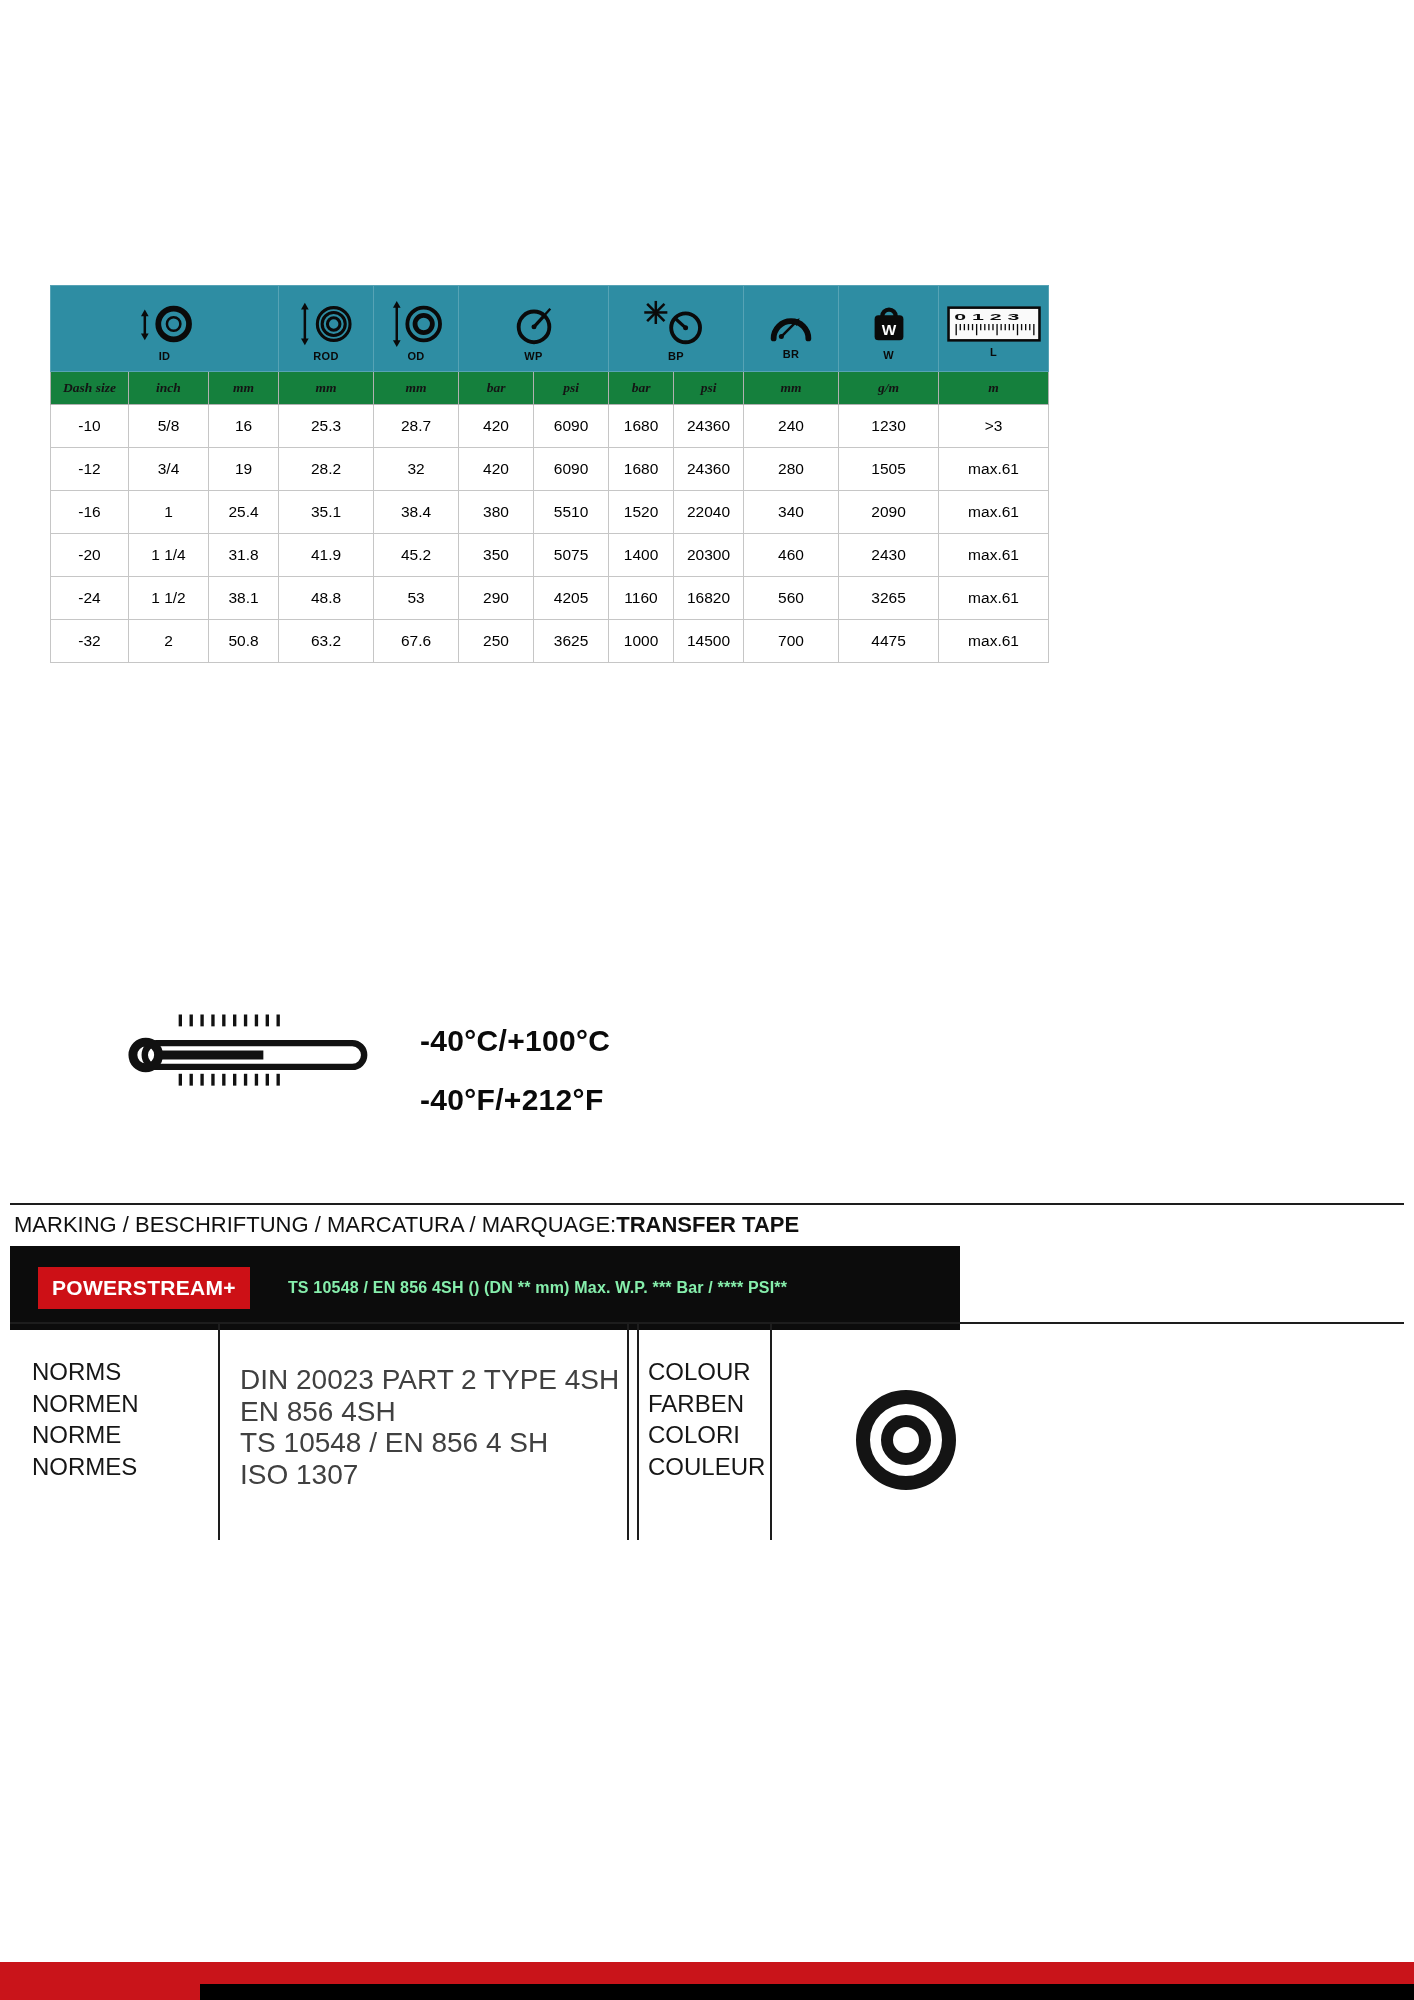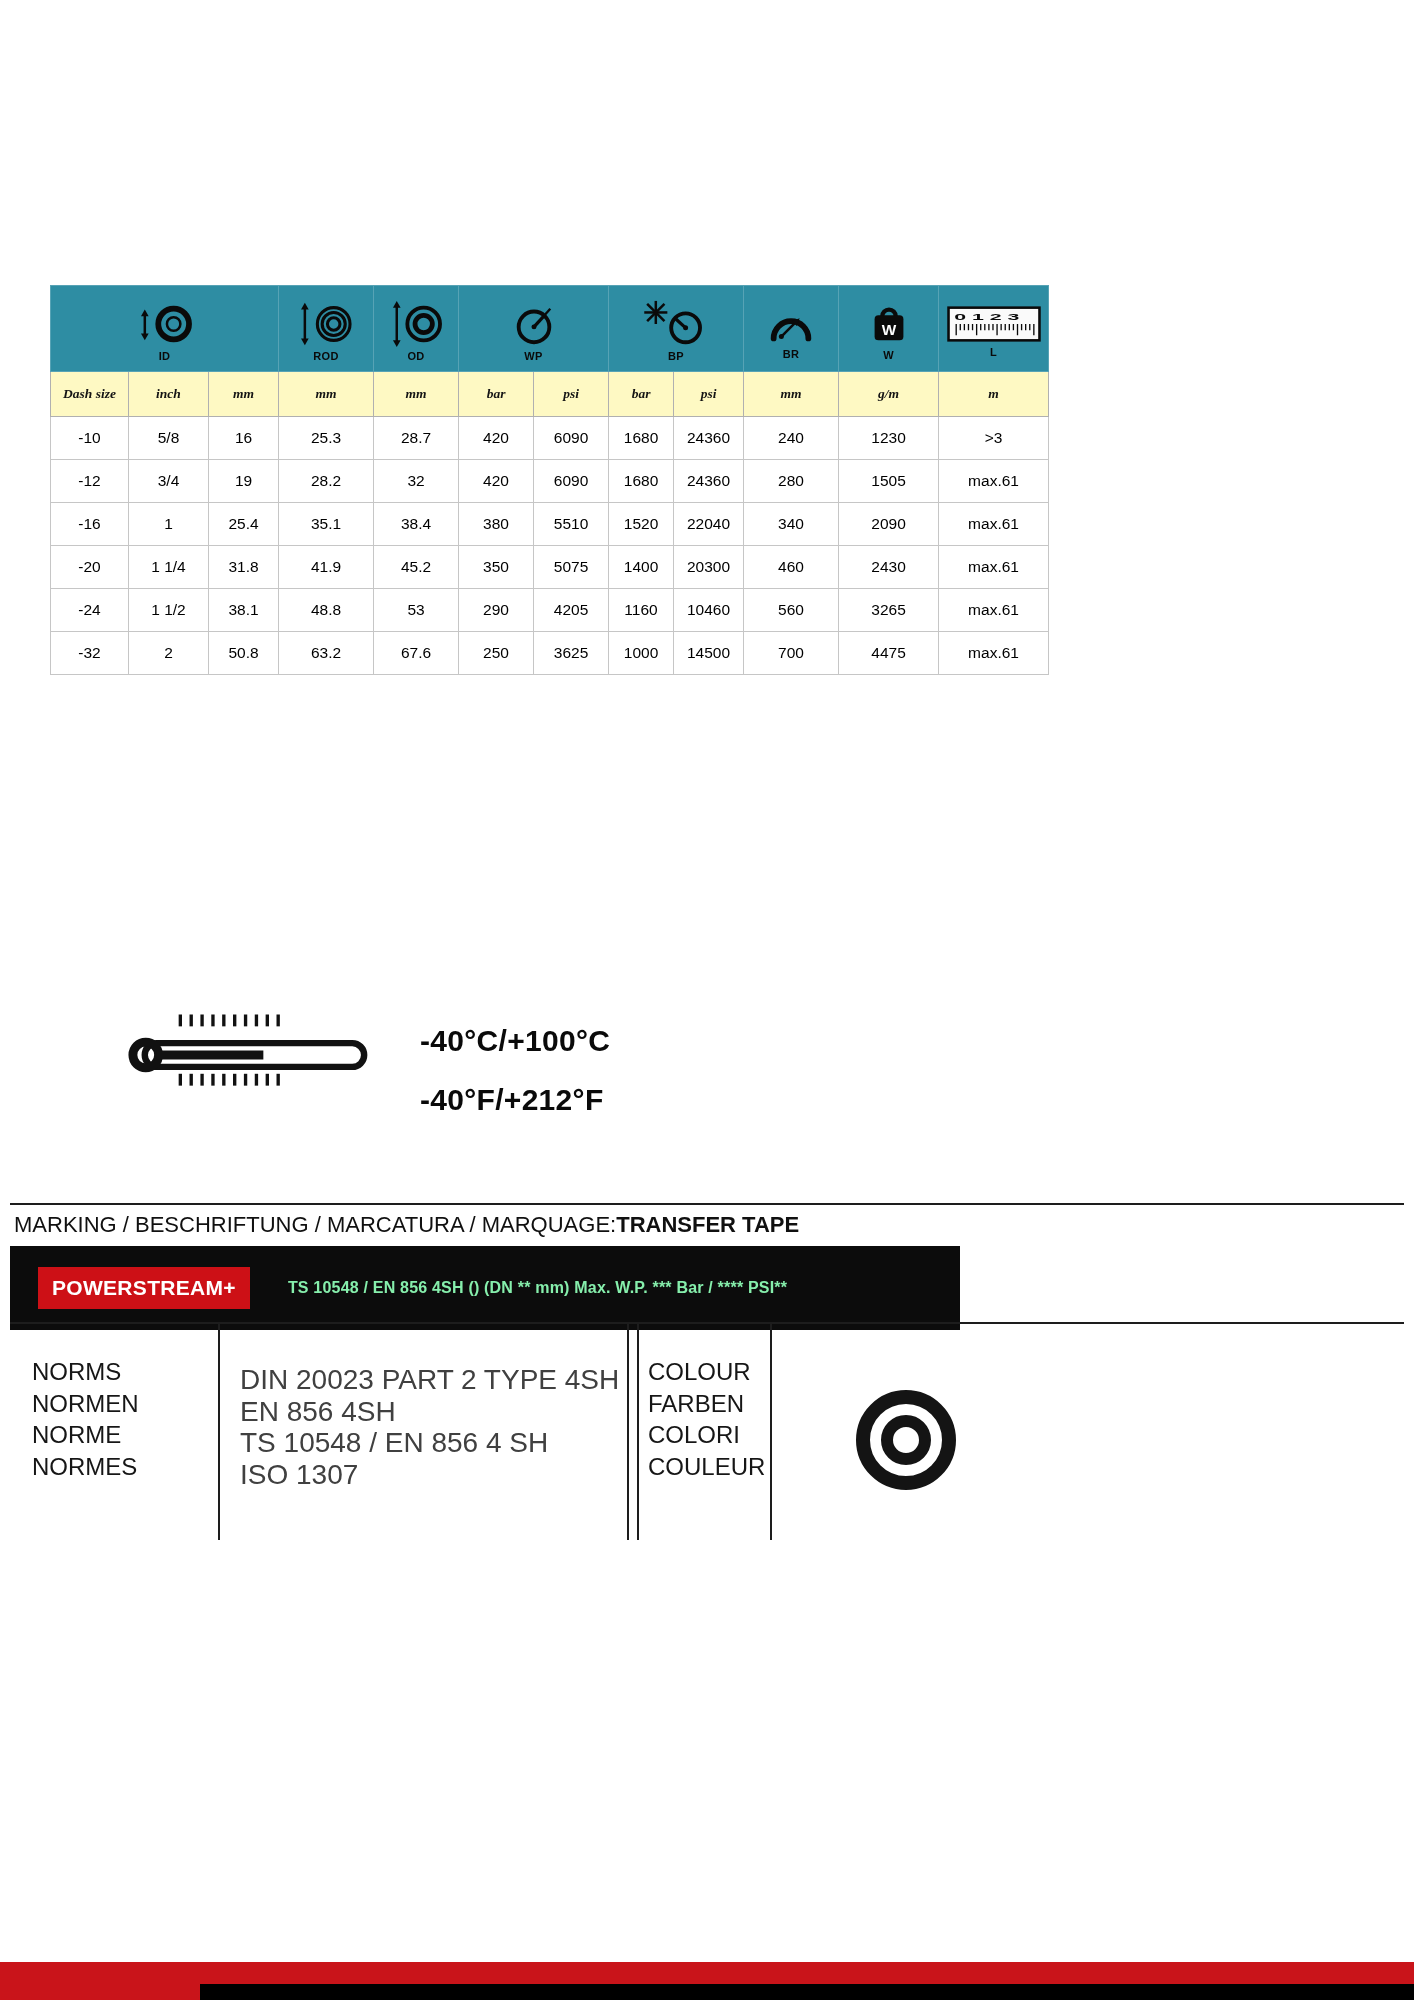--- a/index.html
+++ b/index.html
@@ -6,21 +6,21 @@
   html,body{background:#ffffff}
   body{font-family:"Liberation Sans",sans-serif}
   .page{position:relative;width:1414px;height:2000px;background:#fff;overflow:hidden}
 
   
   .spec-table{position:absolute;left:50px;top:285px;width:998px;border-collapse:collapse;table-layout:fixed;border:1px solid #8f8f8f}
   .spec-table th,.spec-table td{border:1px solid #c6c6c6;text-align:center;vertical-align:middle;overflow:hidden}
   .icon-head th{background:#2e8da3;height:86px;border:1px solid #57a3b5;padding-top:4px}
   .hicon{display:block;margin:0 auto}
   .hlabel{font-size:11px;font-weight:bold;color:#0a0a0a;margin-top:1px;letter-spacing:.3px}
-  .units td{background:#fef9c3;height:45px;font-family:"Liberation Serif",serif;font-style:italic;font-weight:bold;font-size:13.5px;color:#141414;border:1px solid #b0b0b0}
+  .units td{background:#15803d;height:33px;font-family:"Liberation Serif",serif;font-style:italic;font-weight:bold;font-size:13.5px;color:#141414;border:1px solid #b0b0b0}
   .spec-table tbody td{height:43px;font-size:15.5px;color:#000;background:#fff}
 
   
   .thermo{position:absolute;left:125px;top:1012px}
   .temps{position:absolute;left:420px;top:1024px;font-weight:bold;font-size:30px;color:#0a0a0a;letter-spacing:.3px}
   .temps .t2{margin-top:25px}
 
   
   .rule1{position:absolute;left:10px;top:1203px;width:1394px;height:2px;background:#1d1d1d}
   .marking-line{position:absolute;left:14px;top:1212px;font-size:22px;color:#101010}
@@ -247,21 +247,21 @@
         </tr>
         <tr>
           <td>-24</td>
           <td>1 1/2</td>
           <td>38.1</td>
           <td>48.8</td>
           <td>53</td>
           <td>290</td>
           <td>4205</td>
           <td>1160</td>
-          <td>10460</td>
+          <td>16820</td>
           <td>560</td>
           <td>3265</td>
           <td>max.61</td>
         </tr>
         <tr>
           <td>-32</td>
           <td>2</td>
           <td>50.8</td>
           <td>63.2</td>
           <td>67.6</td>

